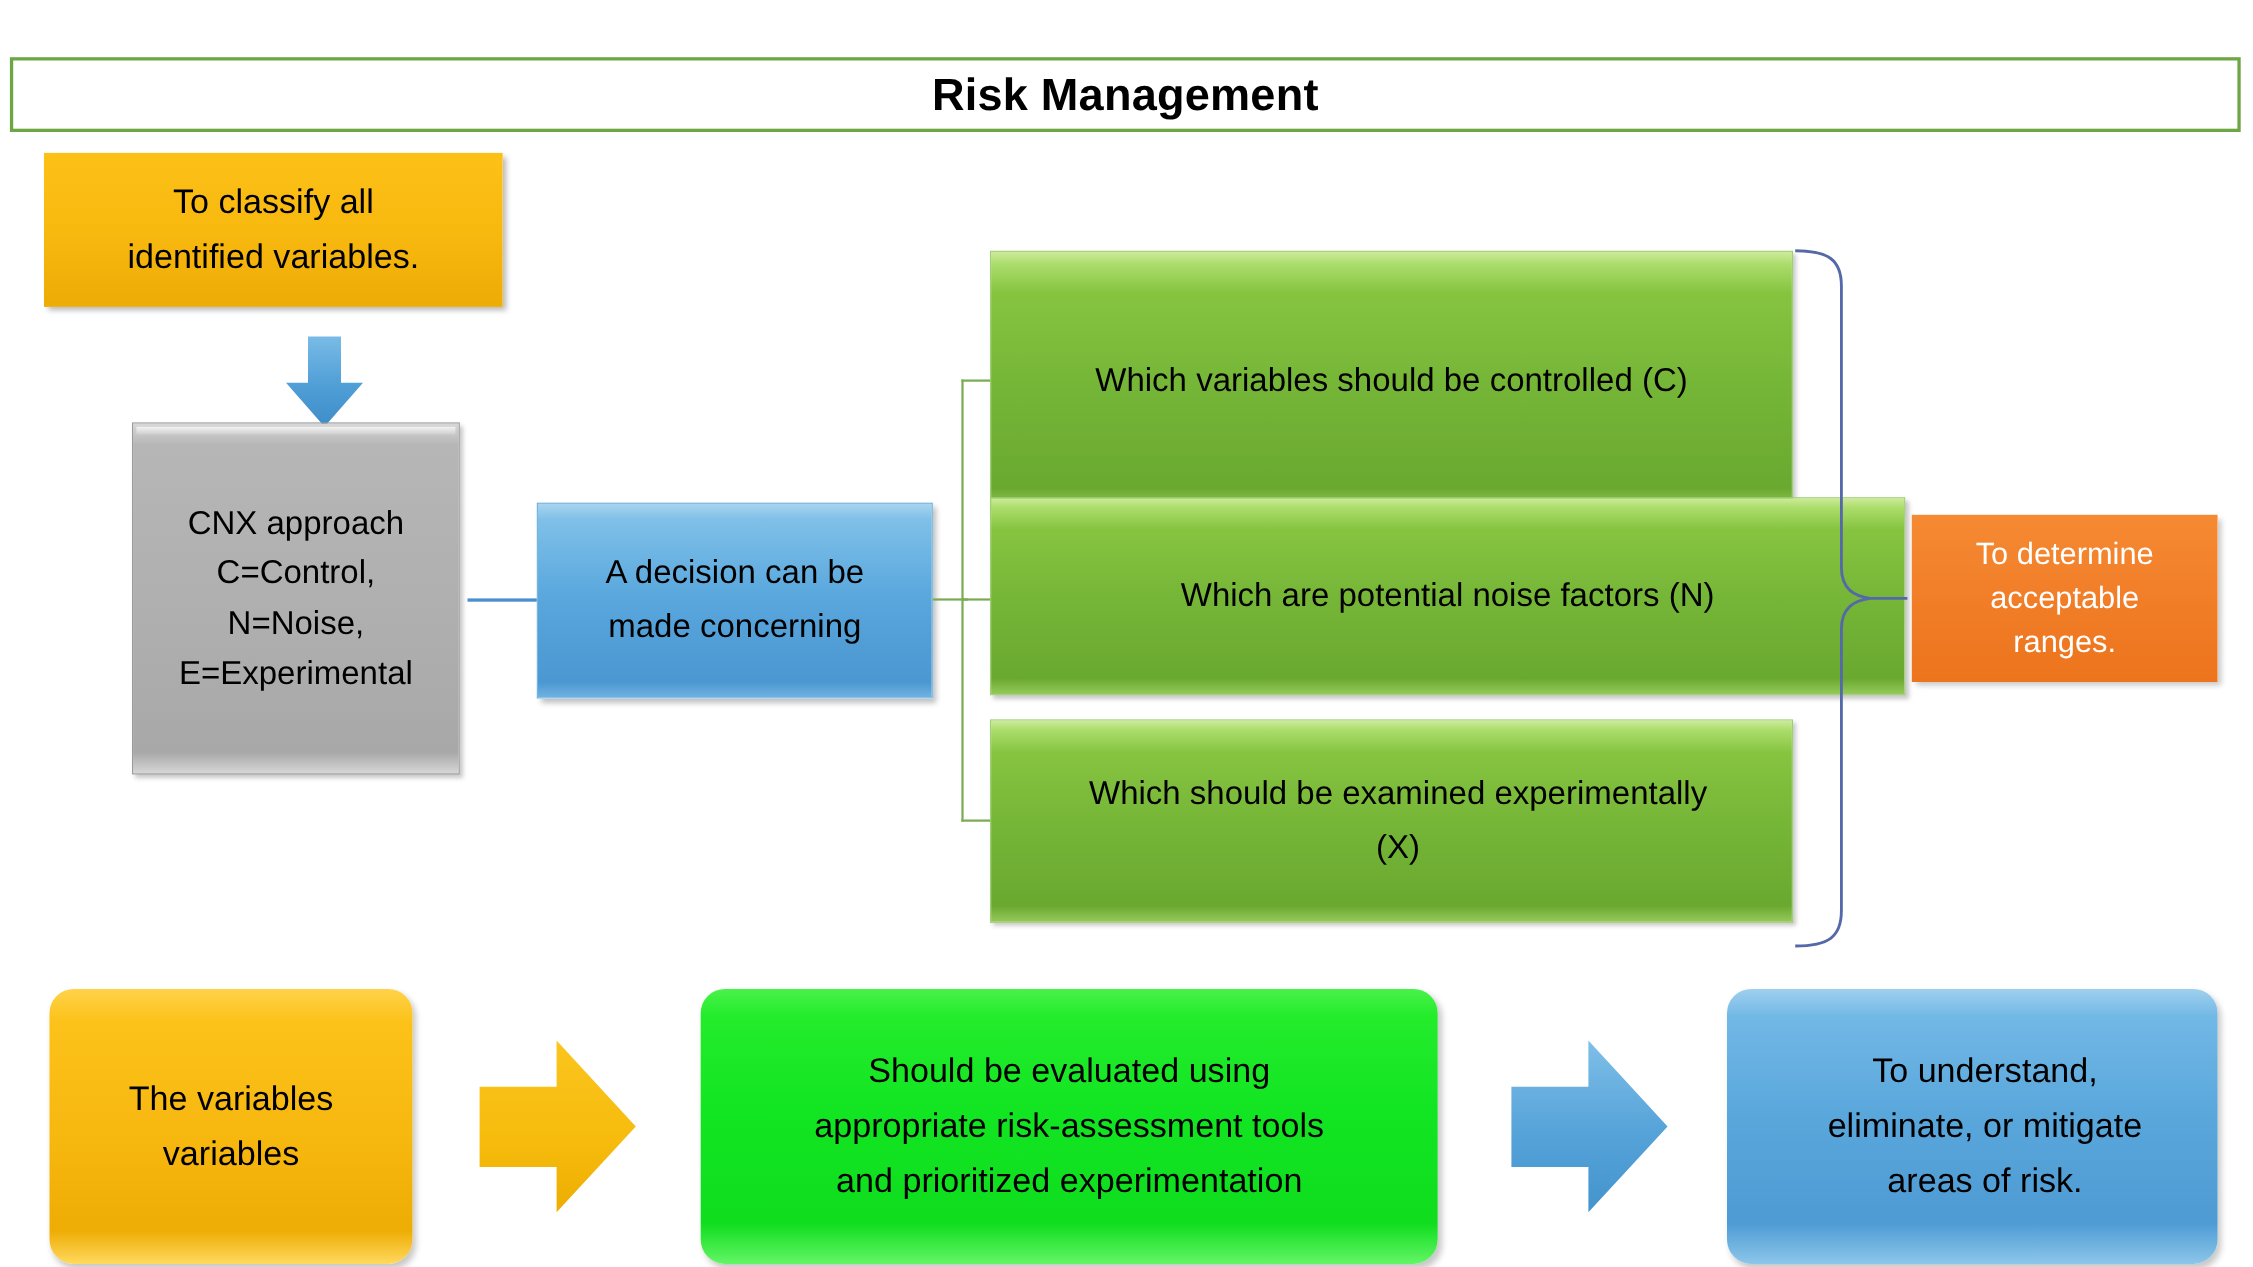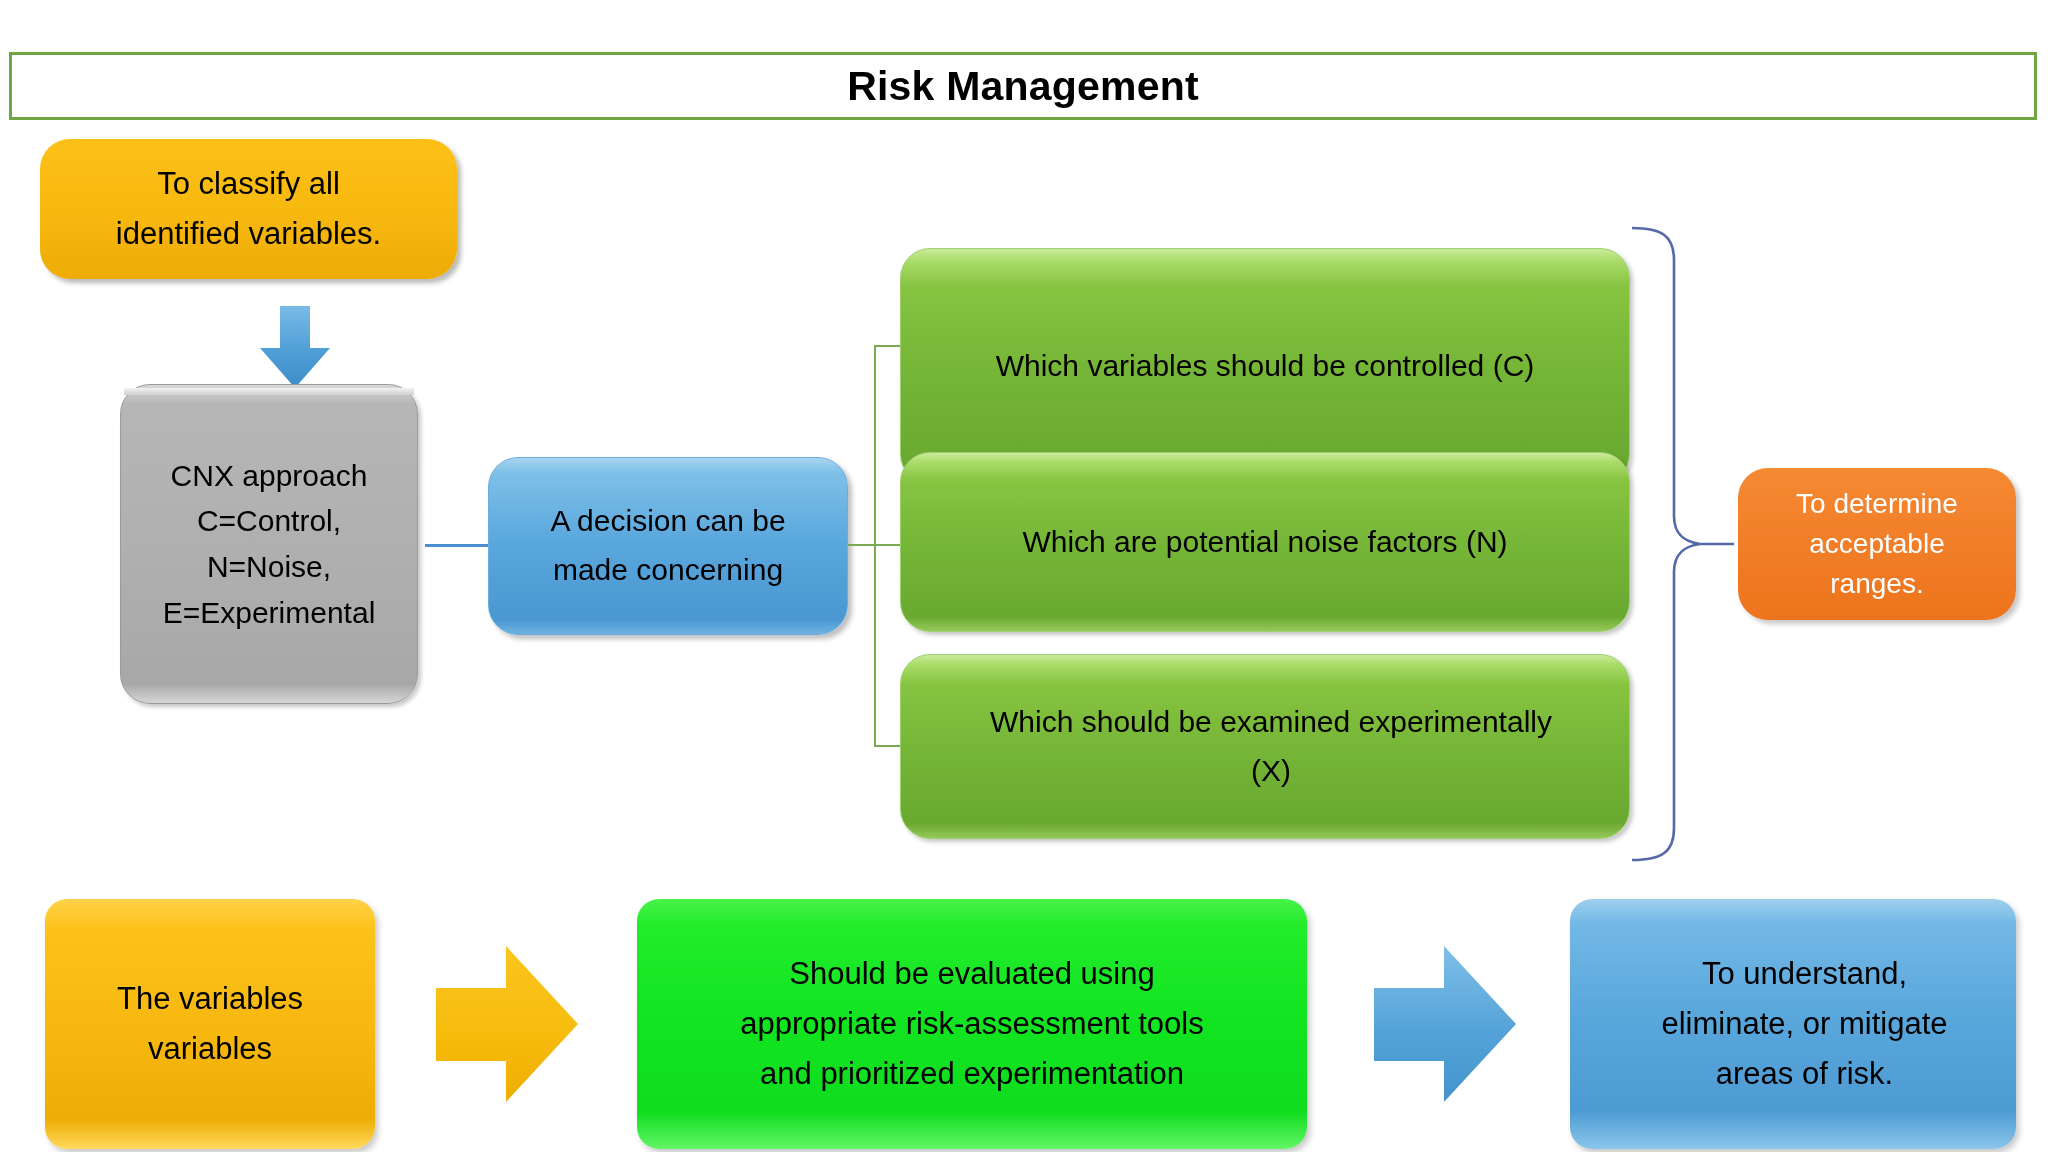--- a/index.html
+++ b/index.html
@@ -44,21 +44,20 @@
   .box {
     position: absolute;
     box-sizing: border-box;
     display: flex;
     flex-direction: column;
     align-items: center;
     justify-content: center;
     text-align: center;
     color: #000000;
     line-height: 1.62;
-    border-radius: 30px;
   }
   .box .ln { display: block; width: 100%; }
 
   
   .yellow-flat {
     background: linear-gradient(180deg, #fcc016 0%, #f9ba10 45%, #edac06 100%);
     box-shadow: 4px 4px 5px rgba(0,0,0,0.28);
     font-size: 31px;
   }
 
@@ -170,25 +169,25 @@
     <span class="ln">A decision can be</span>
     <span class="ln">made concerning</span>
   </div>
 
   <div class="gline" style="left:848px; top:500px; width:32px; height:2px;"></div>
   <div class="gline" style="left:874px; top:301px; width:2px; height:402px;"></div>
   <div class="gline" style="left:874px; top:301px; width:28px; height:2px;"></div>
   <div class="gline" style="left:874px; top:500px; width:28px; height:2px;"></div>
   <div class="gline" style="left:874px; top:701px; width:28px; height:2px;"></div>
 
-  <div class="box green-flat" style="left:900px; top:204px; width:730px; height:236px;">
+  <div class="box green-flat" style="left:900px; top:184px; width:730px; height:236px;">
     <span class="ln">Which variables should be controlled (C)</span>
   </div>
 
-  <div class="box green-flat" style="left:900px; top:408px; width:730px; height:180px;">
+  <div class="box green-flat" style="left:900px; top:408px; width:832px; height:180px;">
     <span class="ln">Which are potential noise factors (N)</span>
   </div>
 
   <div class="box green-flat" style="left:900px; top:610px; width:730px; height:185px;padding-left:12px;">
     <span class="ln">Which should be examined experimentally</span>
     <span class="ln">(X)</span>
   </div>
 
   <svg class="arrow-svg" style="left:1628px; top:180px;" width="110" height="640" viewBox="0 0 110 640">
     <path d="M 4 4 C 34 4 46 12 46 36 L 46 292 C 46 312 58 318 72 320 C 58 322 46 328 46 348 L 46 604 C 46 628 34 636 4 636" fill="none" stroke="#5569a8" stroke-width="2.6"></path>

